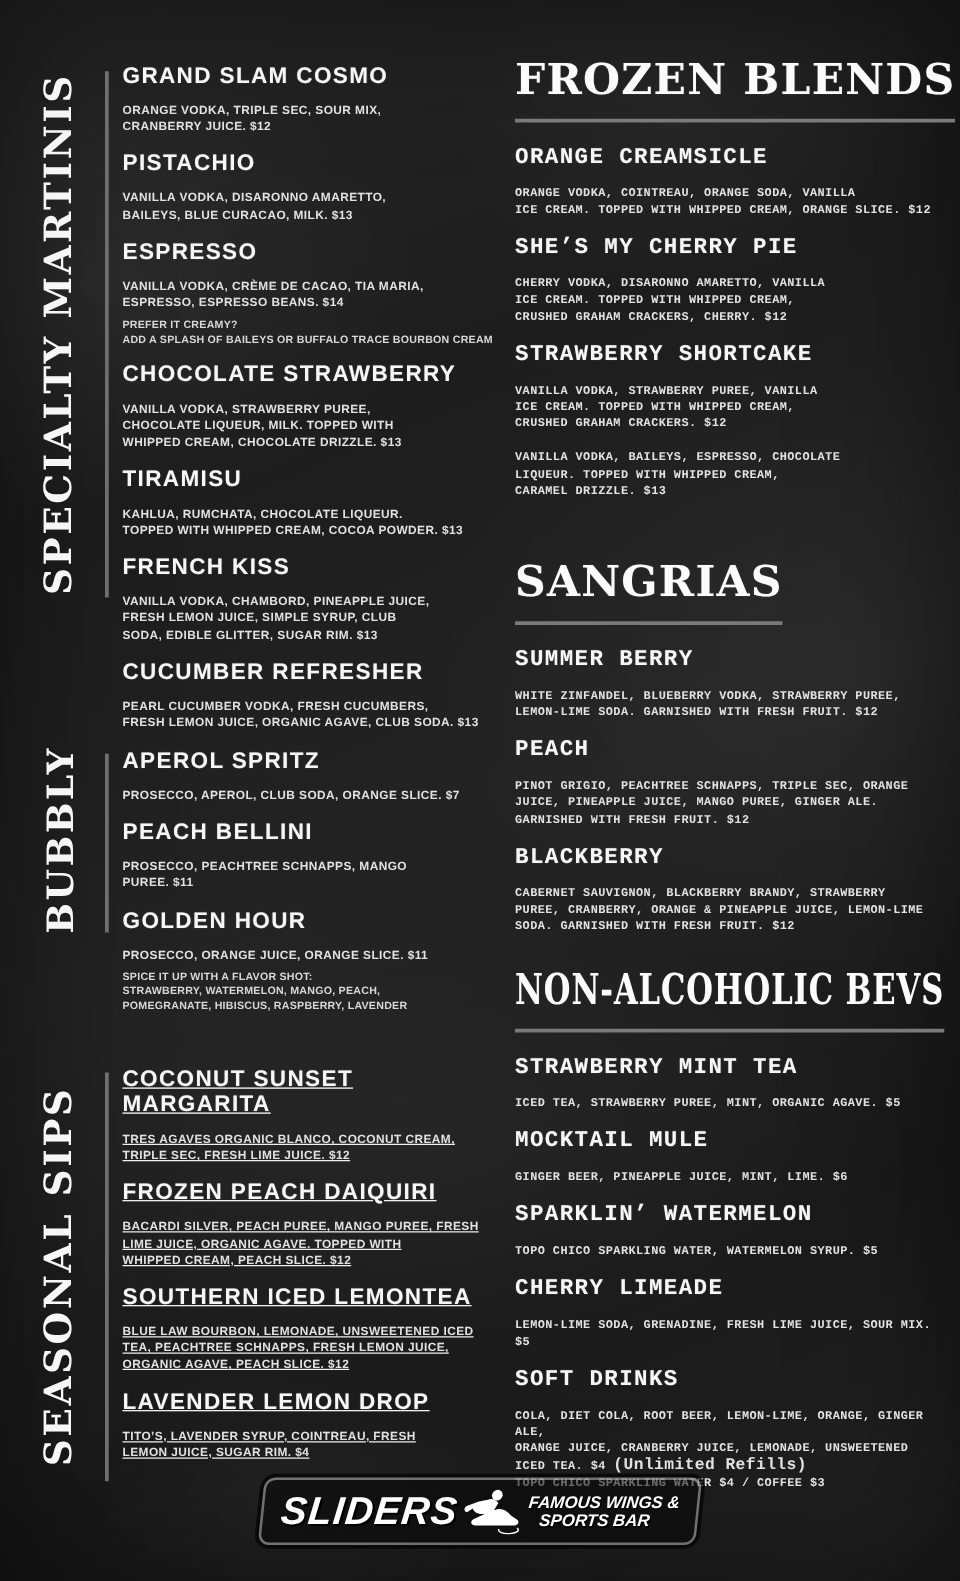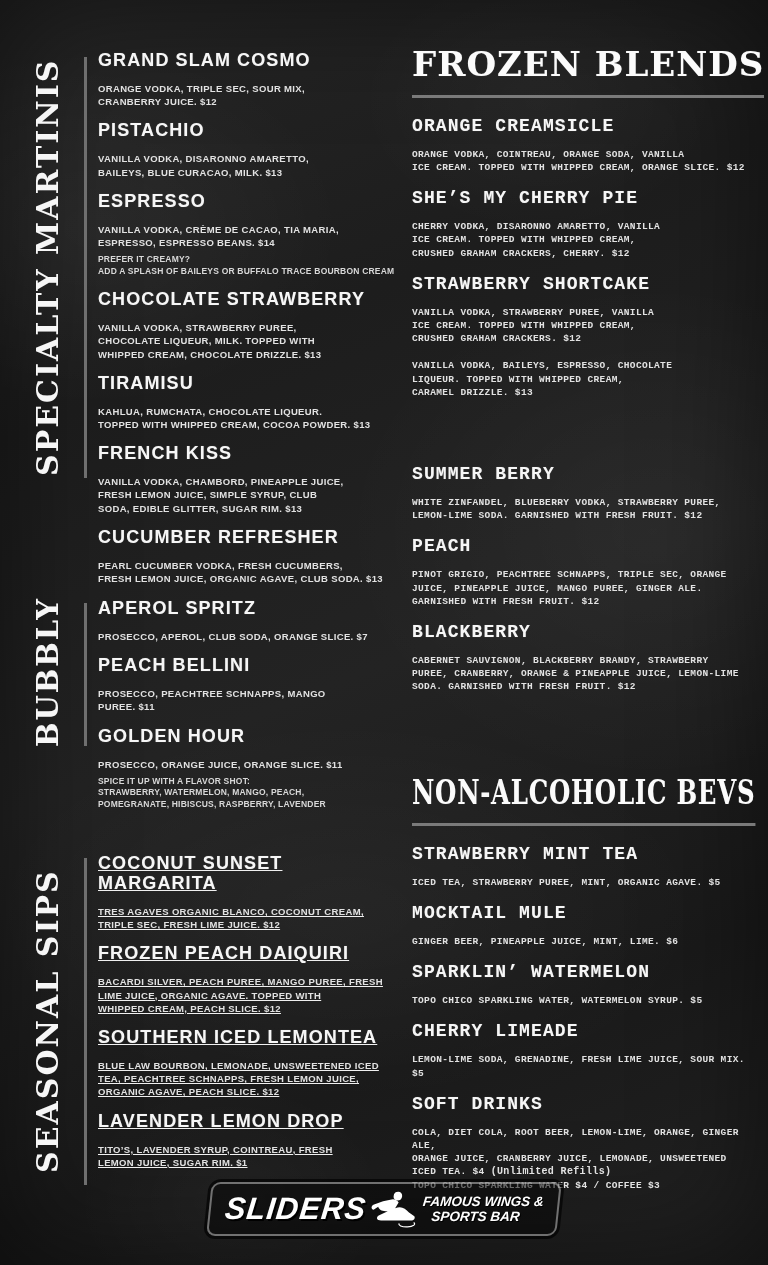--- a/index.html
+++ b/index.html
@@ -54,21 +54,21 @@
     color:#f6f6f6; text-shadow:0 0 1px rgba(255,255,255,0.3);
   }
   .item-desc {
     font-size:9.5px; font-weight:700; letter-spacing:0.35px; line-height:13.2px;
     color:#e2e2e2; white-space:pre-line; margin-top:12px;
   }
   .item-note {
     font-size:8.5px; font-weight:700; letter-spacing:0.2px; line-height:11.5px;
     color:#d8d8d8; white-space:pre-line; margin-top:5px;
   }
-  .tiny { font-size:10px; }
+  .tiny { font-size:13px; }
   
   .logo { position:absolute; top:1182px; left:50%; transform:translateX(-50%); }
   .logo-inner {
     display:flex; align-items:center; transform:skewX(-6deg);
     padding:5px 14px; border:2px solid rgba(210,210,210,0.5); border-radius:9px;
     background:rgba(8,8,8,0.55); box-shadow:0 0 0 3px rgba(0,0,0,0.65);
   }
   .brand {
     font-size:31px; font-weight:700; font-style:italic; letter-spacing:1px;
     color:#fff; text-shadow:2px 2px 0 #000; white-space:nowrap;
@@ -164,21 +164,21 @@
     </div>
     <div class="item">
       <div class="item-name">SOUTHERN ICED LEMONTEA</div>
       <div class="item-desc">BLUE LAW BOURBON, LEMONADE, UNSWEETENED ICED
 TEA, PEACHTREE SCHNAPPS, FRESH LEMON JUICE,
 ORGANIC AGAVE, PEACH SLICE. $12</div>
     </div>
     <div class="item">
       <div class="item-name">LAVENDER LEMON DROP</div>
       <div class="item-desc">TITO’S, LAVENDER SYRUP, COINTREAU, FRESH
-LEMON JUICE, SUGAR RIM. $1</div>
+LEMON JUICE, SUGAR RIM. $4</div>
     </div>
   </div>
 
   <div class="right-section rs-1">
     <div class="section-title">FROZEN BLENDS</div>
     <div class="right-items">
       <div class="item">
         <div class="item-name">ORANGE CREAMSICLE</div>
         <div class="item-desc">ORANGE VODKA, COINTREAU, ORANGE SODA, VANILLA
 ICE CREAM. TOPPED WITH WHIPPED CREAM, ORANGE SLICE. $12</div>
@@ -197,20 +197,21 @@
       </div>
       <div class="item">
         <div class="item-desc">VANILLA VODKA, BAILEYS, ESPRESSO, CHOCOLATE
 LIQUEUR. TOPPED WITH WHIPPED CREAM,
 CARAMEL DRIZZLE. $13</div>
       </div>
     </div>
   </div>
 
   <div class="right-section rs-2">
+    <div class="section-title">SANGRIAS</div>
     <div class="right-items">
       <div class="item">
         <div class="item-name">SUMMER BERRY</div>
         <div class="item-desc">WHITE ZINFANDEL, BLUEBERRY VODKA, STRAWBERRY PUREE,
 LEMON-LIME SODA. GARNISHED WITH FRESH FRUIT. $12</div>
       </div>
       <div class="item">
         <div class="item-name">PEACH</div>
         <div class="item-desc">PINOT GRIGIO, PEACHTREE SCHNAPPS, TRIPLE SEC, ORANGE
 JUICE, PINEAPPLE JUICE, MANGO PUREE, GINGER ALE.

